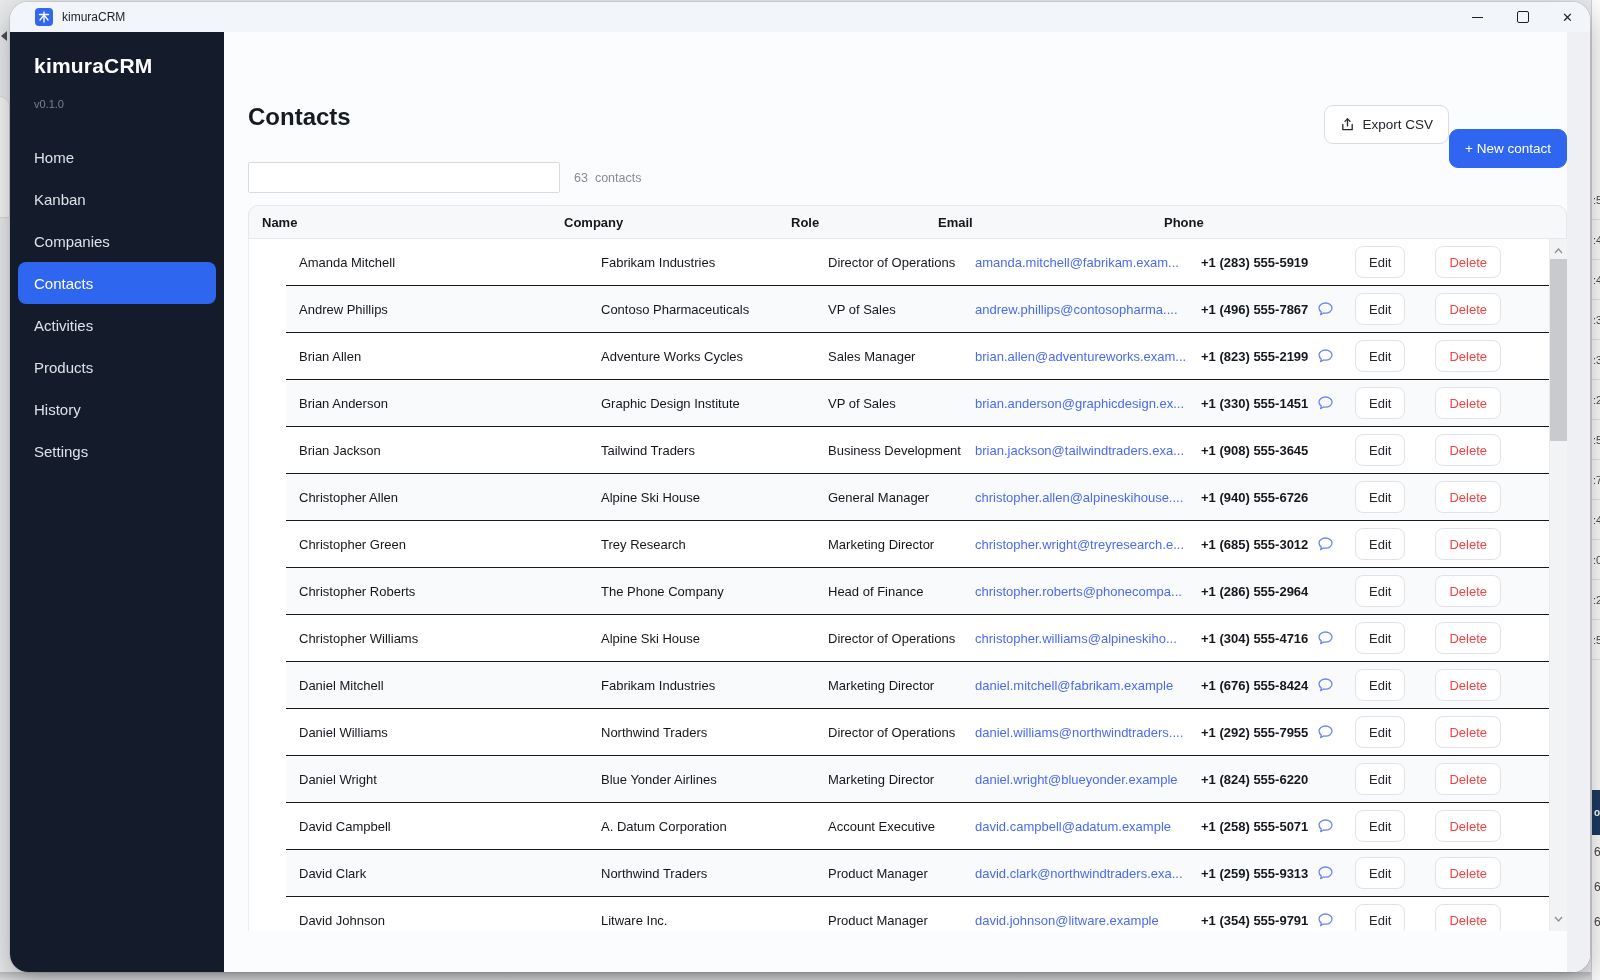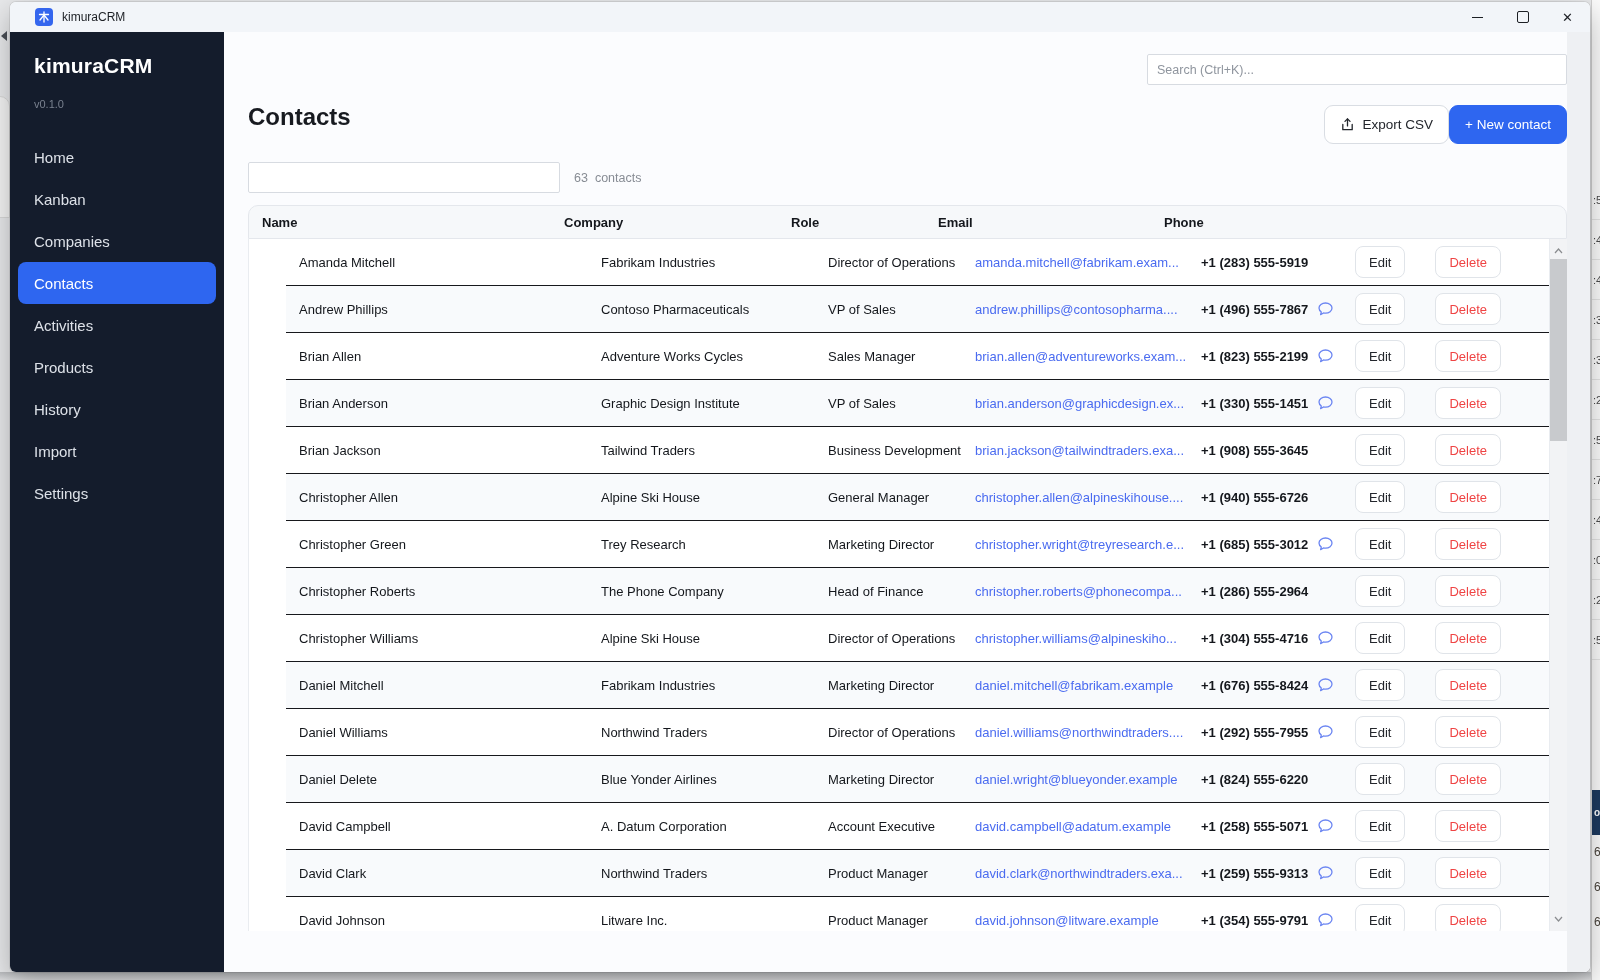--- a/index.html
+++ b/index.html
@@ -29,21 +29,21 @@
     background:#fbfbfb;border-left:1px solid #cfcfcf;overflow:hidden;
   }
   .sliver-frag{height:39px;border-bottom:1px solid #e4e4e4;
     font-size:11px;color:#4c4c4c;padding-left:1px;display:flex;align-items:center;}
   .sliver-navy{position:absolute;left:0;top:790px;width:9px;height:45px;background:#1d3a5f;
     color:#fff;font-size:10px;font-weight:bold;display:flex;align-items:center;padding-left:2px;}
   .sliver-num{position:absolute;left:2px;font-size:12px;color:#4a443c;}
   
   .app-window{
     position:absolute;left:10px;top:2px;width:1580px;height:970px;
-    background:#fbfcfe;border-radius:6px;overflow:hidden;
+    background:#fbfcfe;border-radius:18px;overflow:hidden;
     box-shadow:0 10px 30px rgba(0,0,0,.28),0 0 0 1px rgba(0,0,0,.08);
   }
   
   .titlebar{height:30px;background:#f2f5f9;display:flex;align-items:center;padding-left:25px;}
   .app-icon{width:18px;height:18px;border-radius:4px;background:#3466ee;
     display:flex;align-items:center;justify-content:center;margin-right:9px;flex:0 0 auto;}
   .titlebar-title{font-size:12px;color:#1c1f24;}
   .titlebar-spacer{flex:1;}
   .win-btn{width:45px;height:30px;display:flex;align-items:center;justify-content:center;}
   .glyph-min{width:11px;height:1px;background:#1c1f24;}
@@ -64,21 +64,21 @@
   .main{flex:1;position:relative;background:#fbfcfe;}
   .gutter{position:absolute;right:0;top:0;width:23px;height:100%;background:#eef0f3;}
   .topsearch{position:absolute;top:22px;right:23px;width:420px;height:31px;box-sizing:border-box;
     border:1px solid #d7dbe1;background:#fff;padding:0 9px;font-size:12.5px;color:#333;border-radius:2px;}
   .topsearch::placeholder{color:#8f959e;}
   .page-title{position:absolute;left:24px;top:71px;font-size:24px;font-weight:bold;color:#171a20;}
   .header-actions{position:absolute;top:73px;right:23px;display:flex;}
   .btn{height:39px;display:flex;align-items:center;justify-content:center;
     border-radius:9px;font-size:13.5px;box-sizing:border-box;cursor:default;}
   .btn-export{background:#fff;border:1px solid #d9dde3;color:#23262c;padding:0 15px;gap:8px;}
-  .btn-primary{background:#2e66f0;border:1px solid #2e66f0;color:#fff;padding:15px 15px;}
+  .btn-primary{background:#2e66f0;border:1px solid #2e66f0;color:#fff;padding:15px 15px;margin-top:24px;}
   .filter-row{position:absolute;left:24px;top:130px;display:flex;align-items:center;}
   .filter-input{width:312px;height:31px;box-sizing:border-box;border:1px solid #d7dbe1;
     background:#fff;border-radius:2px;padding:0 8px;font-size:12.5px;color:#333;}
   .count{margin-left:14px;font-size:12.5px;color:#878c94;display:flex;gap:7px;}
   
   .table-wrap{position:absolute;left:24px;right:23px;top:173px;height:726px;overflow:hidden;}
   .thead{display:grid;grid-template-columns:302px 227px 147px 226px 154px 1fr;
     height:34px;box-sizing:border-box;background:#f6f8fa;border:1px solid #e4e7ec;
     border-radius:10px 10px 0 0;align-items:center;}
   .th{font-size:13px;font-weight:bold;color:#14171c;padding-left:13px;white-space:nowrap;overflow:hidden;}
@@ -188,34 +188,30 @@
           </div>
 
           <div class="nav-item">
             <span>Products</span>
           </div>
 
           <div class="nav-item">
             <span>History</span>
           </div>
 
-          <div class="nav-item">
-            <span>Import</span>
-          </div>
 
           <div class="nav-item">
             <span>Settings</span>
           </div>
         </div>
     </div>
 
     <div class="main">
       <div class="gutter"></div>
 
-      <input class="topsearch" placeholder="Search (Ctrl+K)..." style="">
 
       <div class="page-title">Contacts</div>
 
       <div class="header-actions">
         <div class="btn btn-export">
           <span class="export-icon" style="display:inline-flex;">
             <svg width="15" height="15" viewBox="0 0 16 16">
               <g stroke="#23262c" stroke-width="1.4" fill="none" stroke-linecap="round" stroke-linejoin="round">
                 <path d="M3 8 v5.5 h10 V8"></path>
                 <line x1="8" y1="2" x2="8" y2="9.5"></line>
@@ -451,21 +447,21 @@
                   </svg>
                 </span>
               </div>
               <div class="row-actions">
                 <div class="btn-sm btn-edit">Edit</div>
                 <div class="btn-sm btn-delete">Delete</div>
               </div>
             </div>
 
             <div class="row alt">
-              <div class="td">Daniel Delete</div>
+              <div class="td">Daniel Wright</div>
               <div class="td">Blue Yonder Airlines</div>
               <div class="td">Marketing Director</div>
               <div class="td td-email">daniel.wright@blueyonder.example</div>
               <div class="td td-phone">
                 <span>+1 (824) 555-6220</span>
 
               </div>
               <div class="row-actions">
                 <div class="btn-sm btn-edit">Edit</div>
                 <div class="btn-sm btn-delete">Delete</div>

